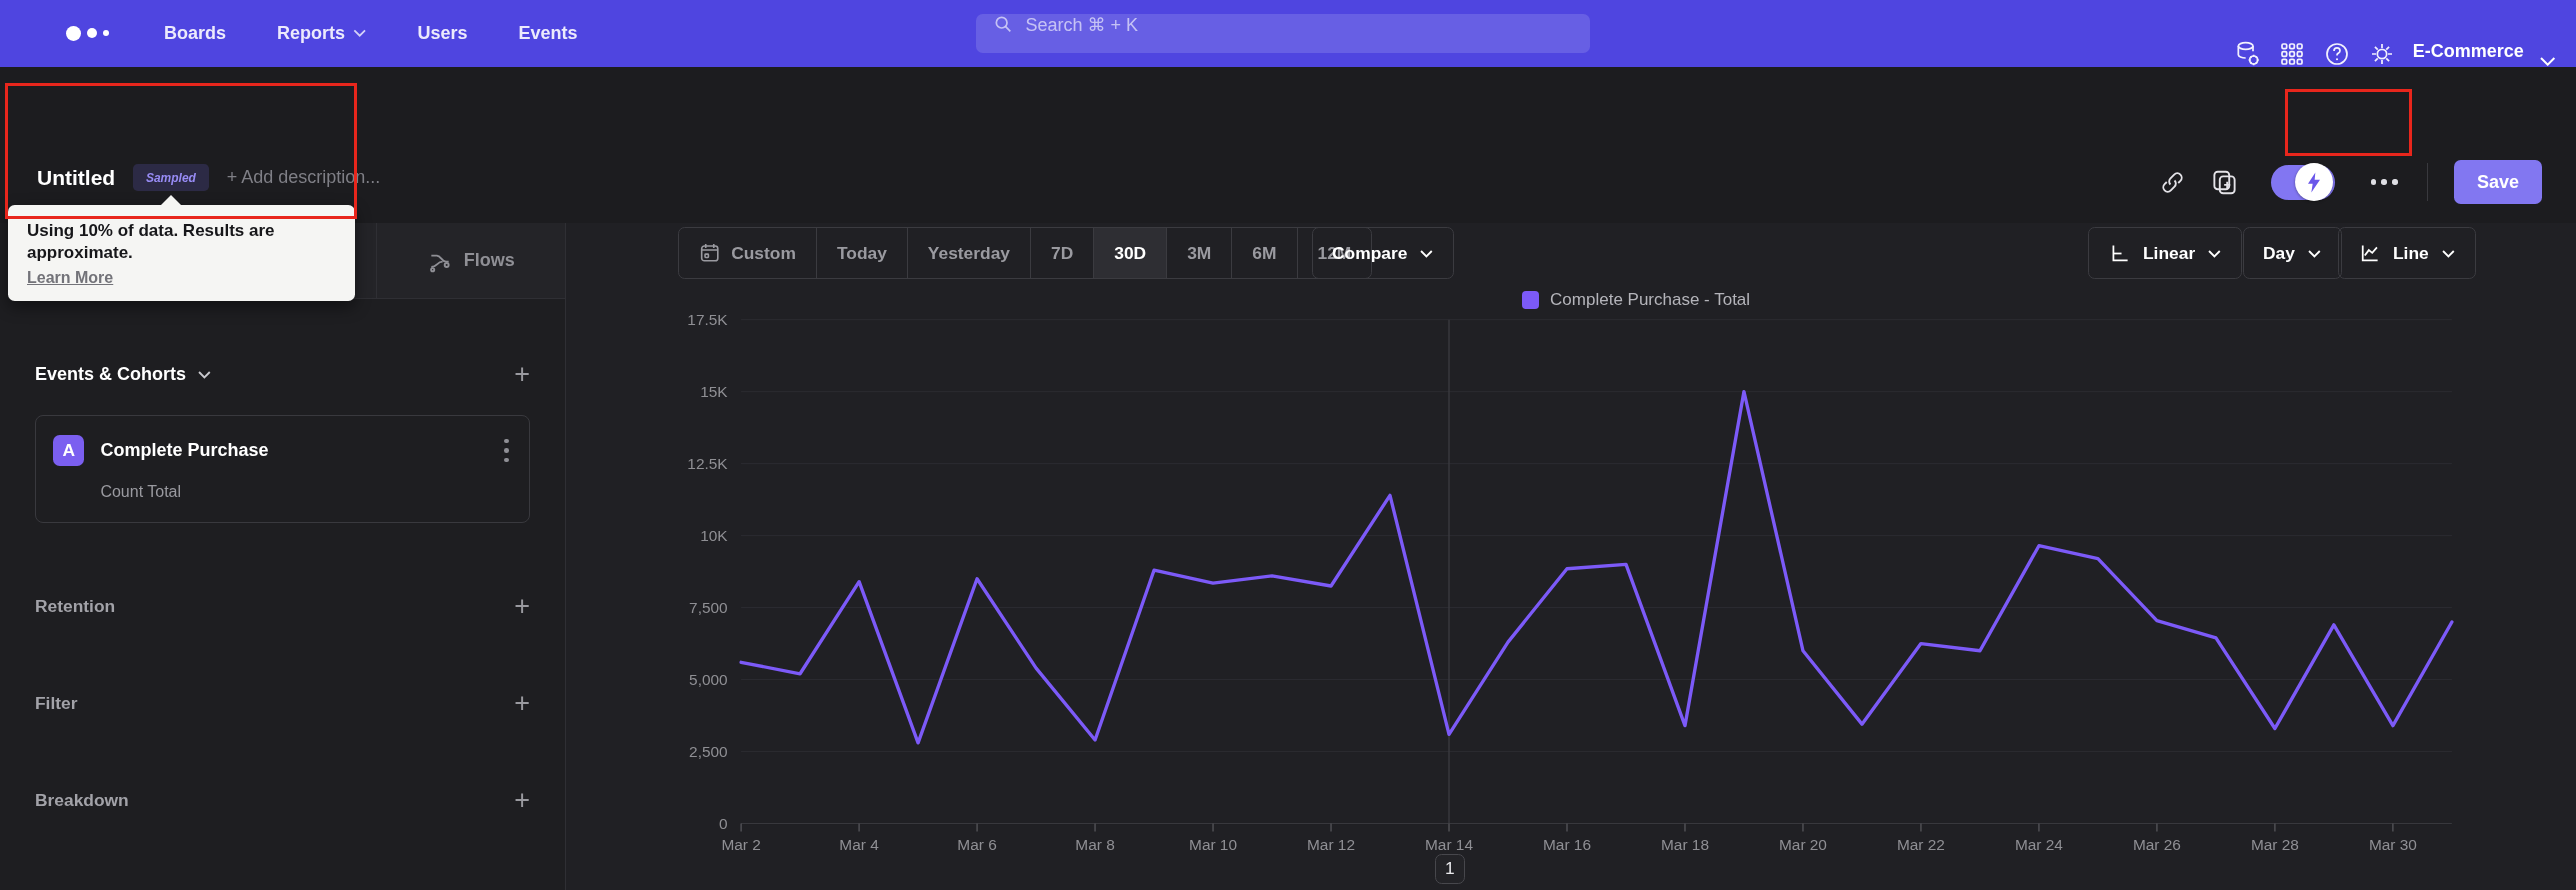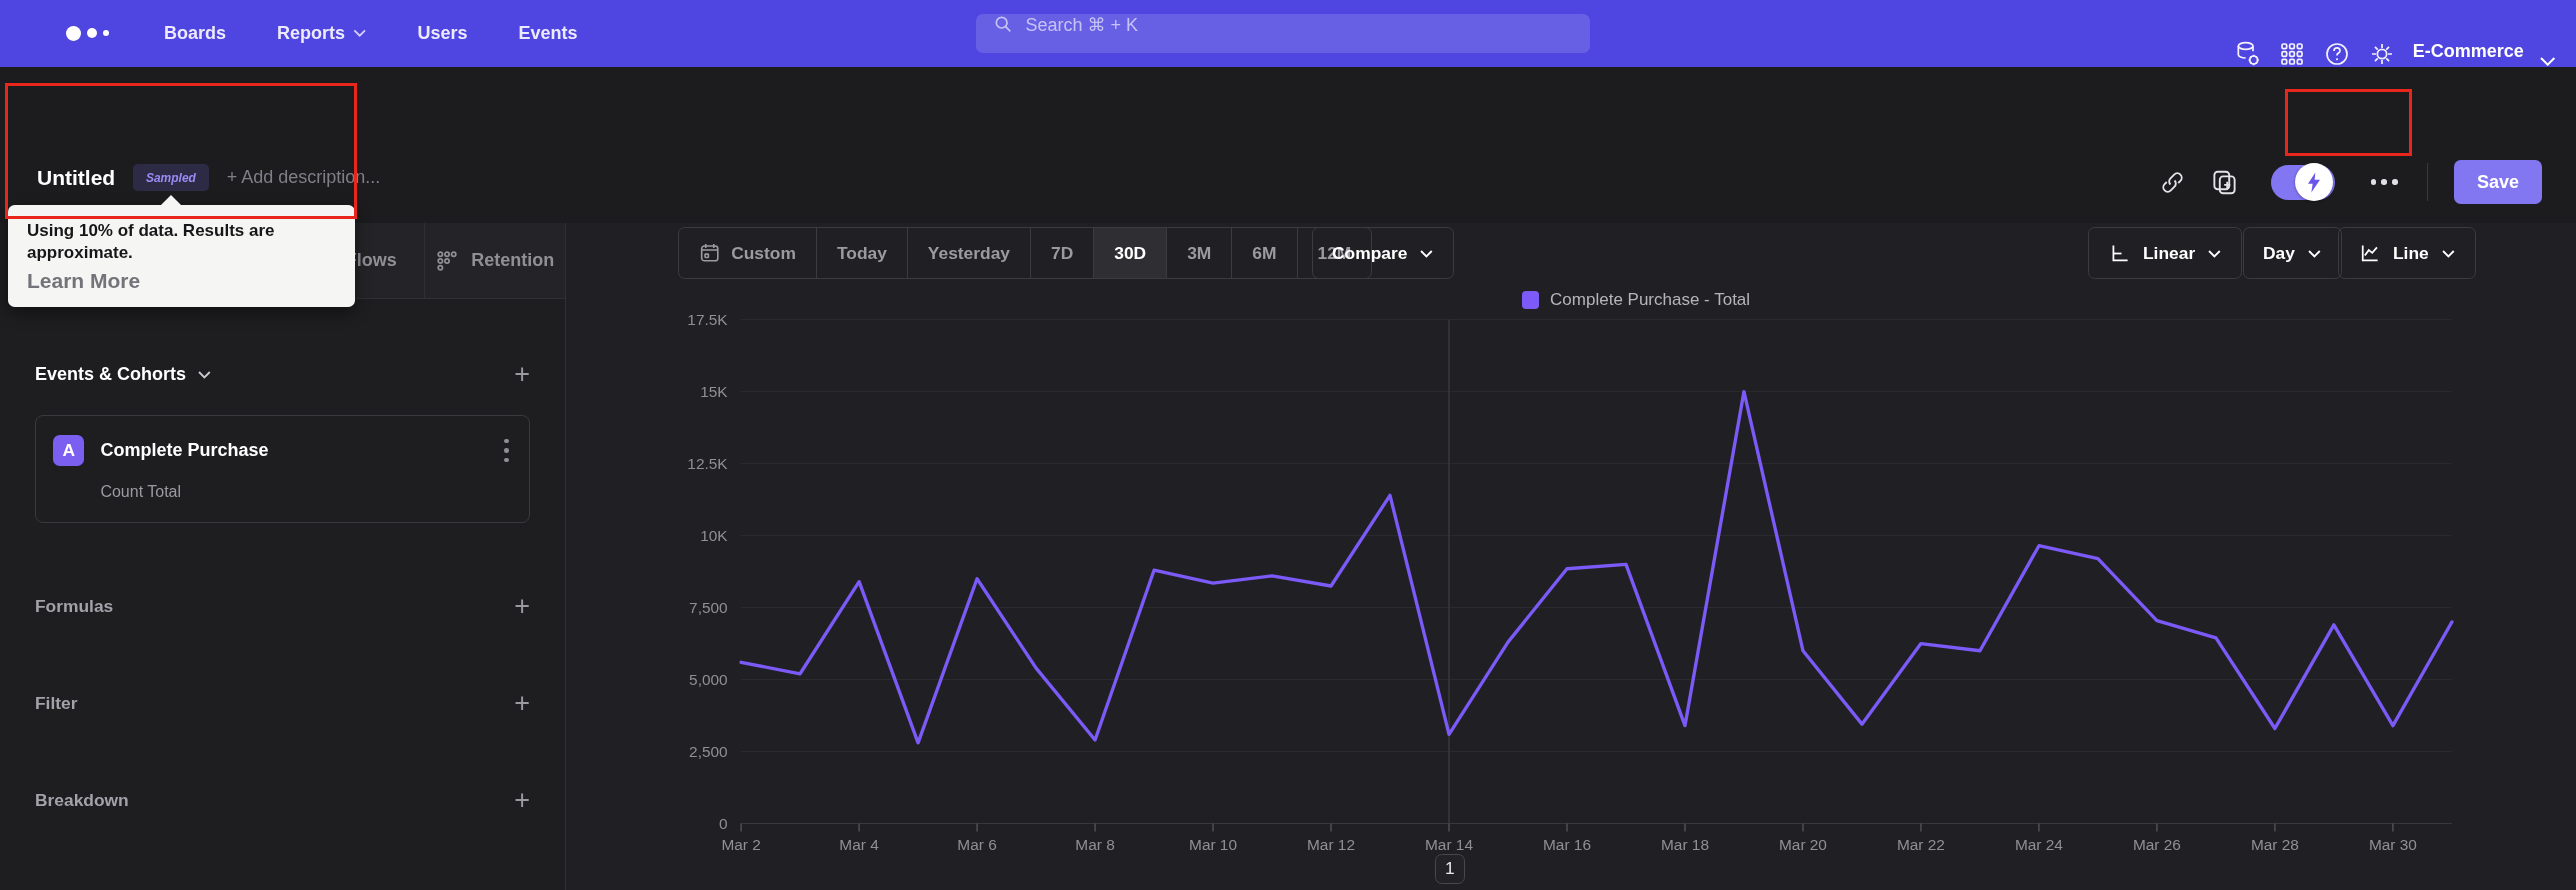--- a/index.html
+++ b/index.html
@@ -38,21 +38,21 @@
   .toggle .thumb { position:absolute; right:1.3px; top:-1.3px; width:38px; height:38px; background:#fff; border-radius:50%; display:flex; align-items:center; justify-content:center; box-shadow:0 0.7px 2.7px rgba(0,0,0,.4); }
   .dots3 { display:flex; gap:5.4px; align-items:center; cursor:pointer; padding:4px; }
   .dots3 i { width:5.4px; height:5.4px; border-radius:50%; background:#dfdfe4; display:block; }
   .vdiv { width:1.3px; height:38px; background:#39393e; }
   .save-btn { background:#8277f1; color:#fff; font-size:18px; font-weight:600; border:none; border-radius:6.7px; padding:0 23px; height:44px; cursor:pointer; }
 
   
   .tooltip { position:absolute; left:8px; top:138px; width:347px; background:#f5f5f3; border-radius:6.7px; padding:14.8px 19px 13.4px; box-shadow:0 5.4px 16px rgba(0,0,0,.45); z-index:5; }
   .tooltip:before { content:""; position:absolute; left:153px; top:-10px; width:0; height:0; border-left:10.7px solid transparent; border-right:10.7px solid transparent; border-bottom:10.7px solid #f5f5f3; }
   .tt-main { color:#17171a; font-size:17px; font-weight:700; line-height:1.3; }
-  .tt-link { display:inline-block; margin-top:5.4px; color:#737379; font-size:21px; font-weight:600; cursor:pointer; }
+  .tt-link { display:inline-block; margin-top:5.4px; color:#737379; font-size:16px; font-weight:600; text-decoration:underline; cursor:pointer; }
 
   
   .redbox { position:absolute; border:3.4px solid #e8261c; z-index:9; pointer-events:none; }
   .redbox1 { left:5.4px; top:83px; width:352px; height:136px; }
   .redbox2 { left:2285px; top:89px; width:127px; height:67px; }
 
   
   .sidebar { position:absolute; left:0; top:223px; width:566px; bottom:0; background:#1e1e21; border-right:0.7px solid #2f2f34; }
   .tabs { position:absolute; left:0; top:0; width:100%; height:76px; display:flex; }
   .tab { flex:1; display:flex; align-items:center; justify-content:center; gap:12px; background:#242428; border-bottom:0.7px solid #2f2f34; border-right:0.7px solid #2f2f34; color:#8f8f95; font-size:18px; font-weight:600; cursor:pointer; }
@@ -248,31 +248,20 @@
       </div>
       <div class="tab">
         <svg width="24" height="24" viewBox="0 0 36 36" fill="none" stroke="#8f8f95" stroke-width="2.8">
             <path d="M5 10 h8 c7 0 7 9 14 9 h4"></path>
             <path d="M5 27 c9 0 8-8 17-8"></path>
             <circle cx="28" cy="24" r="3"></circle>
             <circle cx="7" cy="31" r="2.4"></circle>
           </svg>
         <span>Flows</span>
       </div>
-      <div class="tab">
-        <svg width="24" height="24" viewBox="0 0 36 36" fill="none" stroke="#8f8f95" stroke-width="2.6">
-            <circle cx="8" cy="8" r="3.2"></circle>
-            <circle cx="18" cy="8" r="3.2"></circle>
-            <circle cx="28" cy="8" r="3.2"></circle>
-            <circle cx="8" cy="18" r="3.2"></circle>
-            <circle cx="18" cy="18" r="3.2"></circle>
-            <circle cx="8" cy="28" r="3.2"></circle>
-          </svg>
-        <span>Retention</span>
-      </div>
     </div>
 
     <div class="side-body">
       <div class="side-h">
         <span class="lbl">
           <span>Events &amp; Cohorts</span>
           <svg width="14.8" height="9.4" viewBox="0 0 22 14" fill="none" stroke="#c9c9ce" stroke-width="2.8">
               <polyline points="3,3 11,11 19,3"></polyline>
             </svg>
         </span>
@@ -286,21 +275,21 @@
           <div class="kebab">
               <i></i>
               <i></i>
               <i></i>
             </div>
         </div>
         <div class="ec-metric">Count Total</div>
       </div>
 
       <div class="side-sec">
-        <span class="lbl">Formulas</span>
+        <span class="lbl">Retention</span>
         <span class="plus">+</span>
       </div>
       <div class="side-sec">
         <span class="lbl">Filter</span>
         <span class="plus">+</span>
       </div>
       <div class="side-sec">
         <span class="lbl">Breakdown</span>
         <span class="plus">+</span>
       </div>

